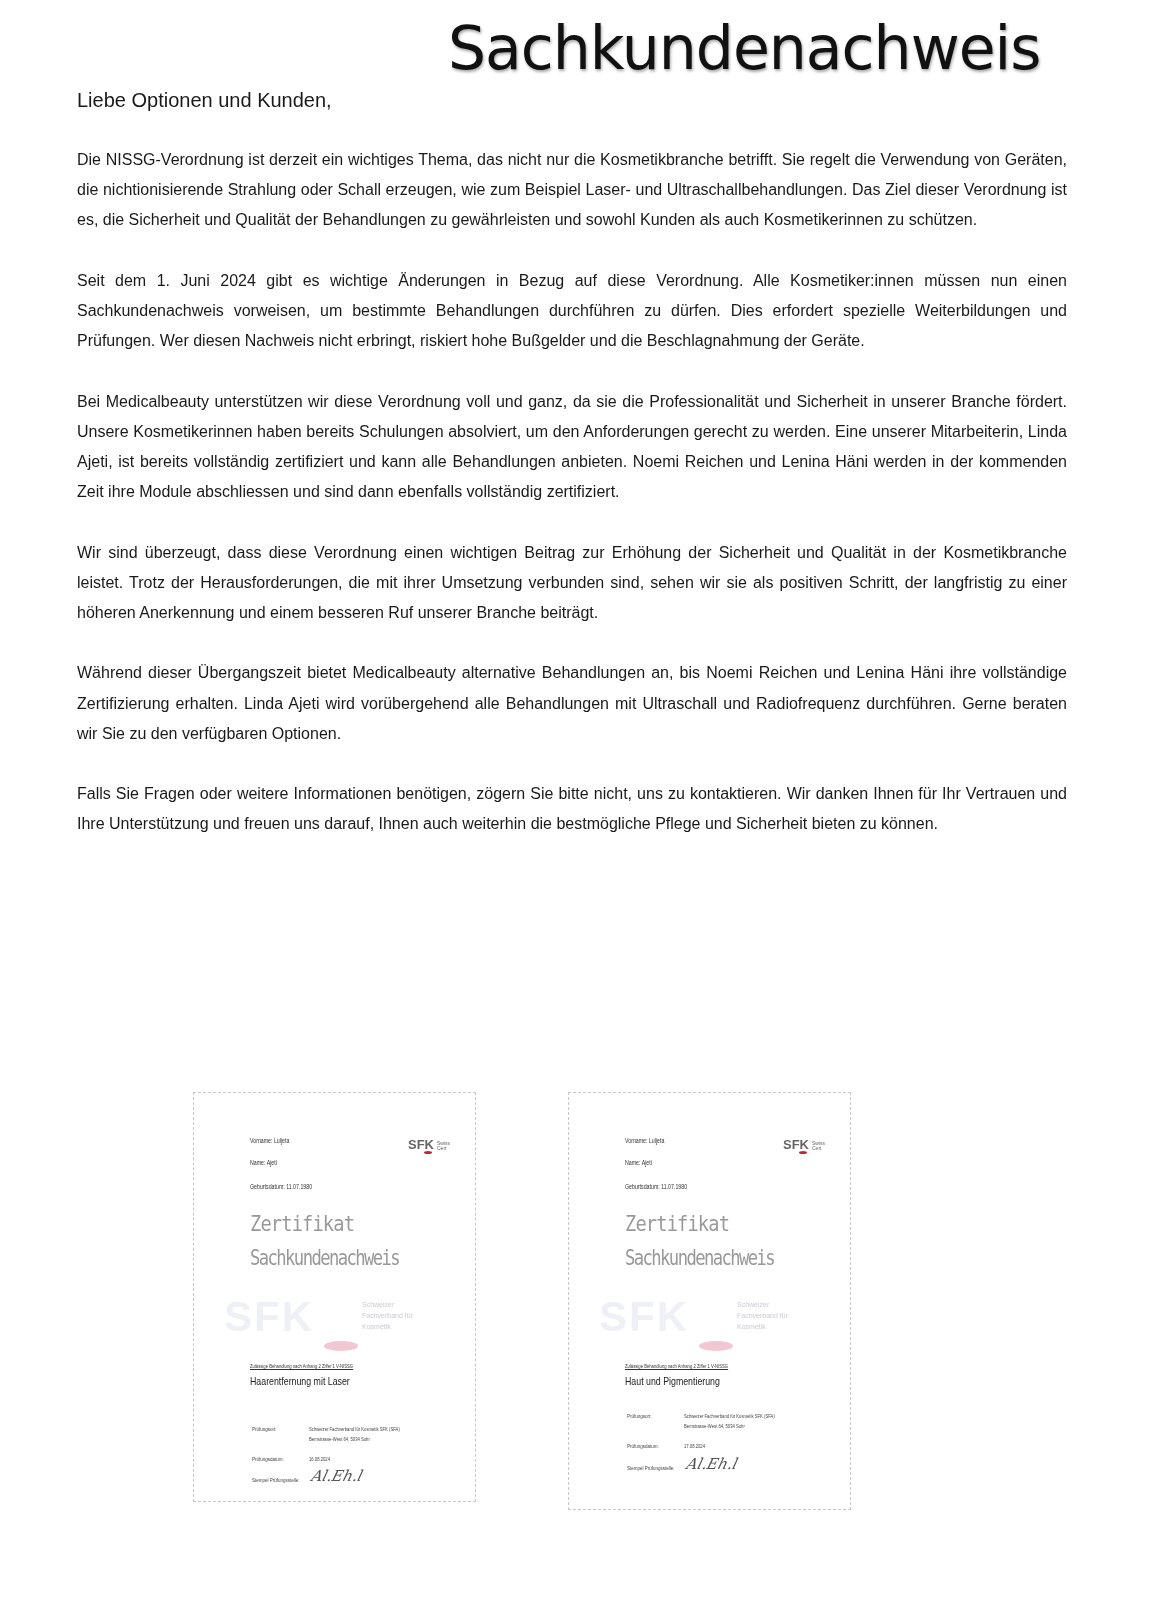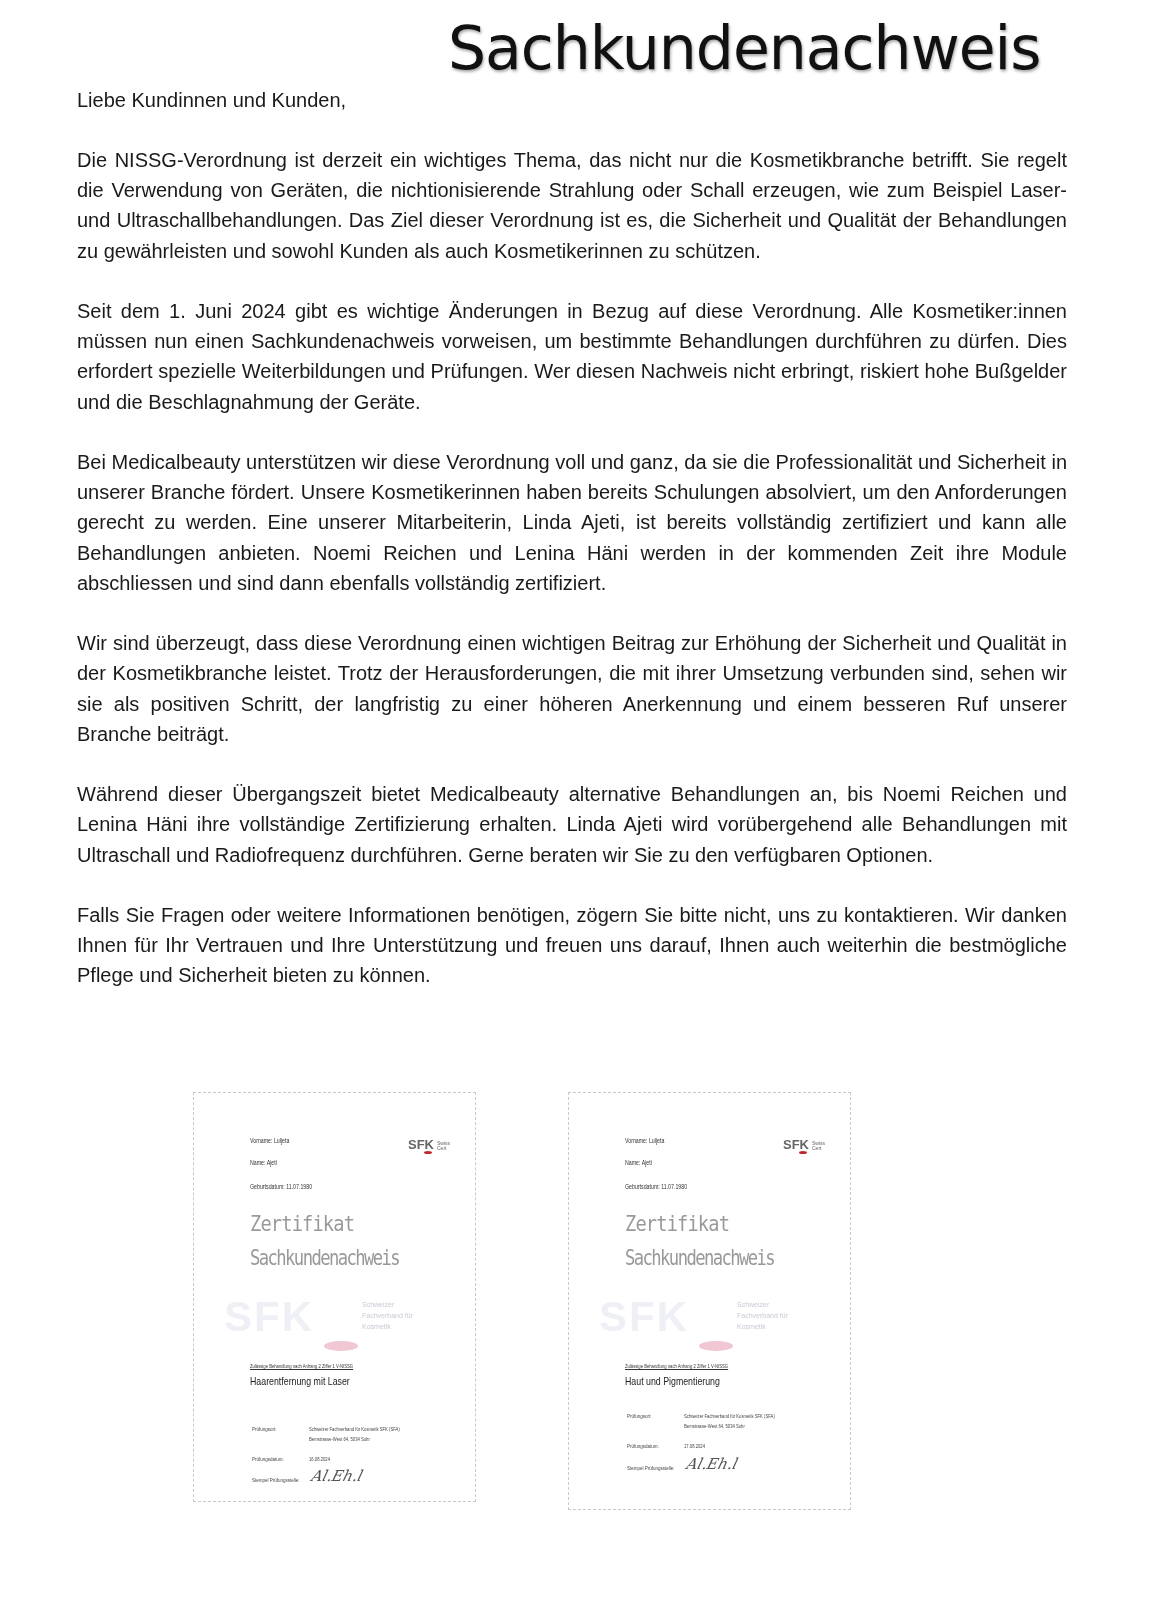--- a/index.html
+++ b/index.html
@@ -1,20 +1,20 @@
 <!DOCTYPE html>
 <html><head>
   <meta charset="utf-8">
   <style>
     html, body { margin: 0; padding: 0; background: #ffffff; }
     body { width: 1150px; height: 1606px; position: relative; overflow: hidden; font-family: "Liberation Sans", "DejaVu Sans", sans-serif; color: #1a1a1a; }
     .title { position: absolute; left: 448px; top: 18px; font-size: 60px; font-family: "DejaVu Sans", sans-serif; letter-spacing: -1px; color: #111; text-shadow: 1px 2px 3px rgba(0,0,0,0.35); line-height: 1; }
     .greeting { position: absolute; left: 77px; top: 88px; font-size: 20px; line-height: 1.2; }
     .body { position: absolute; left: 77px; top: 145px; width: 990px; }
-    .para { font-size: 20px; line-height: 30.2px; margin: 0 0 30.2px 0; text-align: justify; }
+    .para { font-size: 16px; line-height: 30.2px; margin: 0 0 30.2px 0; text-align: justify; }
     .certs { position: absolute; top: 1092px; left: 193px; width: 670px; height: 420px; }
     .cert { position: absolute; top: 0; width: 283px; height: 410px; background: #fff; border: 1px dashed #c9c9c9; box-sizing: border-box; font-family: "Liberation Sans", sans-serif; color: #333; }
     .cert.left { left: 0; }
     .cert.right { left: 375px; width: 283px; height: 418px; }
     .cert .field { position: absolute; left: 56px; font-size: 7px; transform: scaleX(0.75); transform-origin: left; color: #333; }
     .cert .logo { position: absolute; right: 26px; top: 44px; font-size: 13px; font-weight: bold; color: #666; letter-spacing: 0px; }
     .cert .logo .dot { position: absolute; left: 16px; top: 14px; width: 8px; height: 3px; background: #c0272d; border-radius: 50%; }
     .cert .logo .sub { font-size: 5px; font-weight: normal; margin-left: 3px; vertical-align: middle; display: inline-block; line-height: 5px; width: 12px; }
     .cert .zert1 { position: absolute; left: 56px; top: 118px; font-size: 22px; color: #999; font-family: "DejaVu Sans Mono", monospace; letter-spacing: -1px; transform: scaleX(0.85); transform-origin: left; }
     .cert .zert2 { position: absolute; left: 56px; top: 152px; font-size: 22px; color: #999; font-family: "DejaVu Sans Mono", monospace; letter-spacing: -2px; transform: scaleX(0.78); transform-origin: left; }
@@ -24,21 +24,21 @@
     .cert .allowed { position: absolute; left: 56px; top: 270px; font-size: 6px; text-decoration: underline; transform: scaleX(0.7); transform-origin: left; color: #333; }
     .cert .subject { position: absolute; left: 56px; top: 282px; font-size: 11px; transform: scaleX(0.8); transform-origin: left; color: #222; white-space: nowrap; }
     .cert .lbl { position: absolute; left: 58px; font-size: 6px; transform: scaleX(0.75); transform-origin: left; color: #444; }
     .cert .val { position: absolute; left: 115px; font-size: 6px; transform: scaleX(0.7); transform-origin: left; color: #444; white-space: nowrap; }
     .cert .sig { position: absolute; left: 118px; font-size: 15px; font-style: italic; font-family: "DejaVu Serif", serif; color: #555; transform: skewX(-15deg); }
   </style>
 </head>
 <body>
 
 <div class="title">Sachkundenachweis</div>
-<div class="greeting">Liebe Kundinnen und Kunden,</div>
+<div class="greeting">Liebe Optionen und Kunden,</div>
 
 <div class="body">
   <p class="para">Die NISSG-Verordnung ist derzeit ein wichtiges Thema, das nicht nur die Kosmetikbranche betrifft. Sie regelt die Verwendung von Geräten, die nichtionisierende Strahlung oder Schall erzeugen, wie zum Beispiel Laser- und Ultraschallbehandlungen. Das Ziel dieser Verordnung ist es, die Sicherheit und Qualität der Behandlungen zu gewährleisten und sowohl Kunden als auch Kosmetikerinnen zu schützen.</p>
   <p class="para">Seit dem 1. Juni 2024 gibt es wichtige Änderungen in Bezug auf diese Verordnung. Alle Kosmetiker:innen müssen nun einen Sachkundenachweis vorweisen, um bestimmte Behandlungen durchführen zu dürfen. Dies erfordert spezielle Weiterbildungen und Prüfungen. Wer diesen Nachweis nicht erbringt, riskiert hohe Bußgelder und die Beschlagnahmung der Geräte.</p>
   <p class="para">Bei Medicalbeauty unterstützen wir diese Verordnung voll und ganz, da sie die Professionalität und Sicherheit in unserer Branche fördert. Unsere Kosmetikerinnen haben bereits Schulungen absolviert, um den Anforderungen gerecht zu werden. Eine unserer Mitarbeiterin, Linda Ajeti, ist bereits vollständig zertifiziert und kann alle Behandlungen anbieten. Noemi Reichen und Lenina Häni werden in der kommenden Zeit ihre Module abschliessen und sind dann ebenfalls vollständig zertifiziert.</p>
   <p class="para">Wir sind überzeugt, dass diese Verordnung einen wichtigen Beitrag zur Erhöhung der Sicherheit und Qualität in der Kosmetikbranche leistet. Trotz der Herausforderungen, die mit ihrer Umsetzung verbunden sind, sehen wir sie als positiven Schritt, der langfristig zu einer höheren Anerkennung und einem besseren Ruf unserer Branche beiträgt.</p>
   <p class="para">Während dieser Übergangszeit bietet Medicalbeauty alternative Behandlungen an, bis Noemi Reichen und Lenina Häni ihre vollständige Zertifizierung erhalten. Linda Ajeti wird vorübergehend alle Behandlungen mit Ultraschall und Radiofrequenz durchführen. Gerne beraten wir Sie zu den verfügbaren Optionen.</p>
   <p class="para">Falls Sie Fragen oder weitere Informationen benötigen, zögern Sie bitte nicht, uns zu kontaktieren. Wir danken Ihnen für Ihr Vertrauen und Ihre Unterstützung und freuen uns darauf, Ihnen auch weiterhin die bestmögliche Pflege und Sicherheit bieten zu können.</p>
 </div>
 

